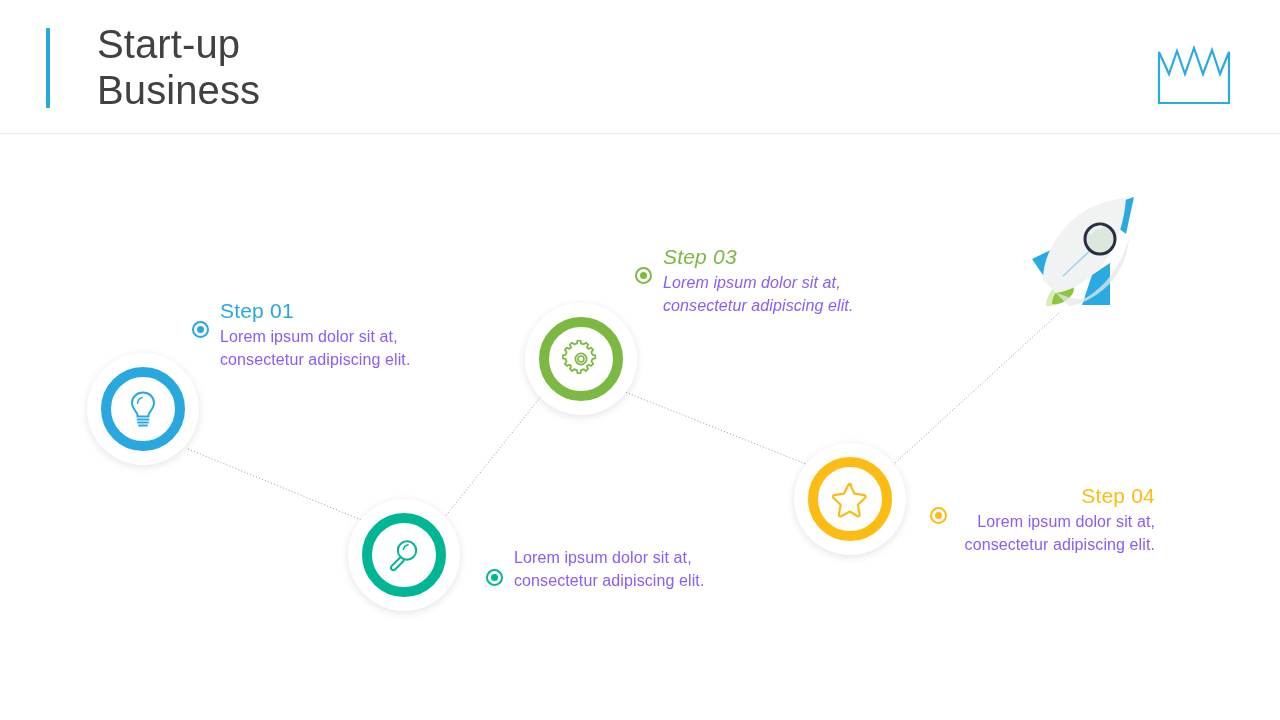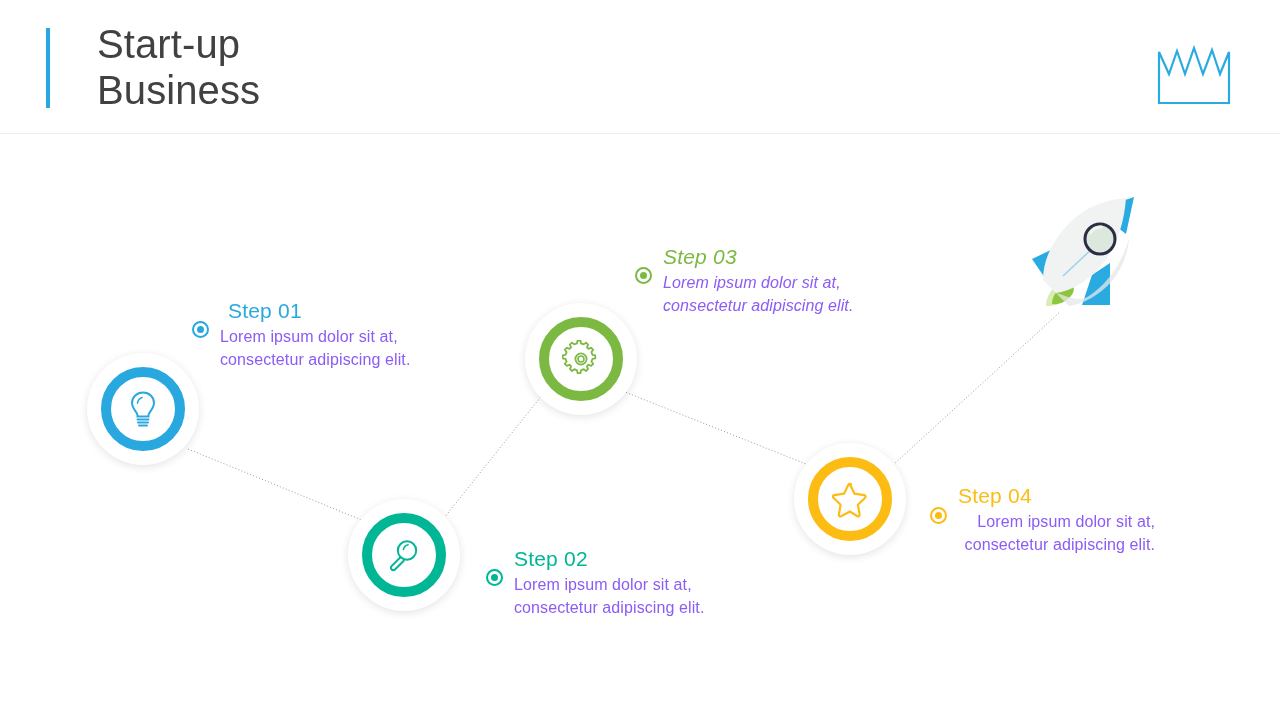--- a/index.html
+++ b/index.html
@@ -166,39 +166,38 @@
 <div class="step-node" id="node-1" style="left:87px; top:353px;">
   <div class="step-ring" style="border-color:#29a8e0;">
     <svg width="36" height="40" viewBox="0 0 36 40">
       <path d="M18 3.5c-6.1 0-11 4.6-11 10.3 0 3.6 1.9 6.3 3.6 8.5 1.1 1.4 1.9 2.6 1.9 4v1.2h11v-1.2c0-1.4.8-2.6 1.9-4 1.7-2.2 3.6-4.9 3.6-8.5C29 8.1 24.1 3.5 18 3.5z" fill="none" stroke="#29a8e0" stroke-width="2"></path>
       <path d="M12.5 30.5h11M13 33.5h10M14 36.5h8" stroke="#29a8e0" stroke-width="2" stroke-linecap="round"></path>
       <path d="M12.5 14.2c.3-2.7 2.2-4.9 4.6-5.7" fill="none" stroke="#29a8e0" stroke-width="1.6" stroke-linecap="round"></path>
     </svg>
   </div>
 </div>
 <div class="step-text" id="text-1" style="left:220px; top:298px; width:280px;">
-  <div class="step-heading" style="color:#29a8e0;margin-left:8px;">Step 01</div>
+  <div class="step-heading" style="color:#29a8e0;">Step 01</div>
   <div class="step-desc">Lorem ipsum dolor sit at,
 consectetur adipiscing elit.</div>
 </div>
 <div class="step-bullet" style="left:192px; top:321px; border-color:#29a8e0;">
   <i style="background:#29a8e0;"></i>
 </div>
 
 <div class="step-node" id="node-2" style="left:348px; top:499px;">
   <div class="step-ring" style="border-color:#00b694;">
     <svg width="38" height="38" viewBox="0 0 38 38">
       <circle cx="22" cy="14.5" r="9.2" fill="none" stroke="#00b694" stroke-width="2"></circle>
       <path d="M15.4 21.3 L6.6 30.1 a2.4 2.4 0 0 0 0 3.4 2.4 2.4 0 0 0 3.4 0 L18.8 24.7" fill="none" stroke="#00b694" stroke-width="2" stroke-linecap="round" stroke-linejoin="round"></path>
       <path d="M18.4 13.6c.4-2.4 2.3-4.3 4.7-4.8" fill="none" stroke="#00b694" stroke-width="1.5" stroke-linecap="round"></path>
     </svg>
   </div>
 </div>
 <div class="step-text" id="text-2" style="left:514px; top:546px; width:280px;">
-  <div class="step-heading" style="color:#00b694;">Step 02</div>
   <div class="step-desc">Lorem ipsum dolor sit at,
 consectetur adipiscing elit.</div>
 </div>
 <div class="step-bullet" style="left:486px; top:569px; border-color:#00b694;">
   <i style="background:#00b694;"></i>
 </div>
 
 <div class="step-node" id="node-3" style="left:525px; top:303px;">
   <div class="step-ring" style="border-color:#7cb942;">
     <svg width="38" height="38" viewBox="0 0 38 38">
@@ -218,21 +217,21 @@
 </div>
 
 <div class="step-node" id="node-4" style="left:794px; top:443px;">
   <div class="step-ring" style="border-color:#fcbc13;">
     <svg width="40" height="38" viewBox="0 0 40 38">
       <path d="M20 4.6l4.4 9 9.9 1.5c1.2.2 1.7 1.7.8 2.6l-7.2 7 1.7 9.9c.2 1.2-1.1 2.2-2.2 1.6L20 31.5l-8.9 4.7c-1.1.6-2.4-.4-2.2-1.6l1.7-9.9-7.2-7c-.9-.9-.4-2.4.8-2.6l9.9-1.5 4.4-9c.5-1.1 2.1-1.1 2.6 0z" fill="none" stroke="#fcbc13" stroke-width="2.2" stroke-linejoin="round"></path>
     </svg>
   </div>
 </div>
 <div class="step-text align-right" id="text-4" style="left:880px; top:483px; width:275px;">
-  <div class="step-heading" style="color:#fcbc13; text-align:left; margin-left:78px;">Step 04</div>
+  <div class="step-heading" style="color:#fcbc13; text-align:right; margin-left:78px;">Step 04</div>
   <div class="step-desc">Lorem ipsum dolor sit at,
 consectetur adipiscing elit.</div>
 </div>
 <div class="step-bullet" style="left:930px; top:507px; border-color:#fcbc13;">
   <i style="background:#fcbc13;"></i>
 </div>
 
 <div id="rocket">
   <svg width="122" height="132" viewBox="0 0 122 132" fill="none">
 

